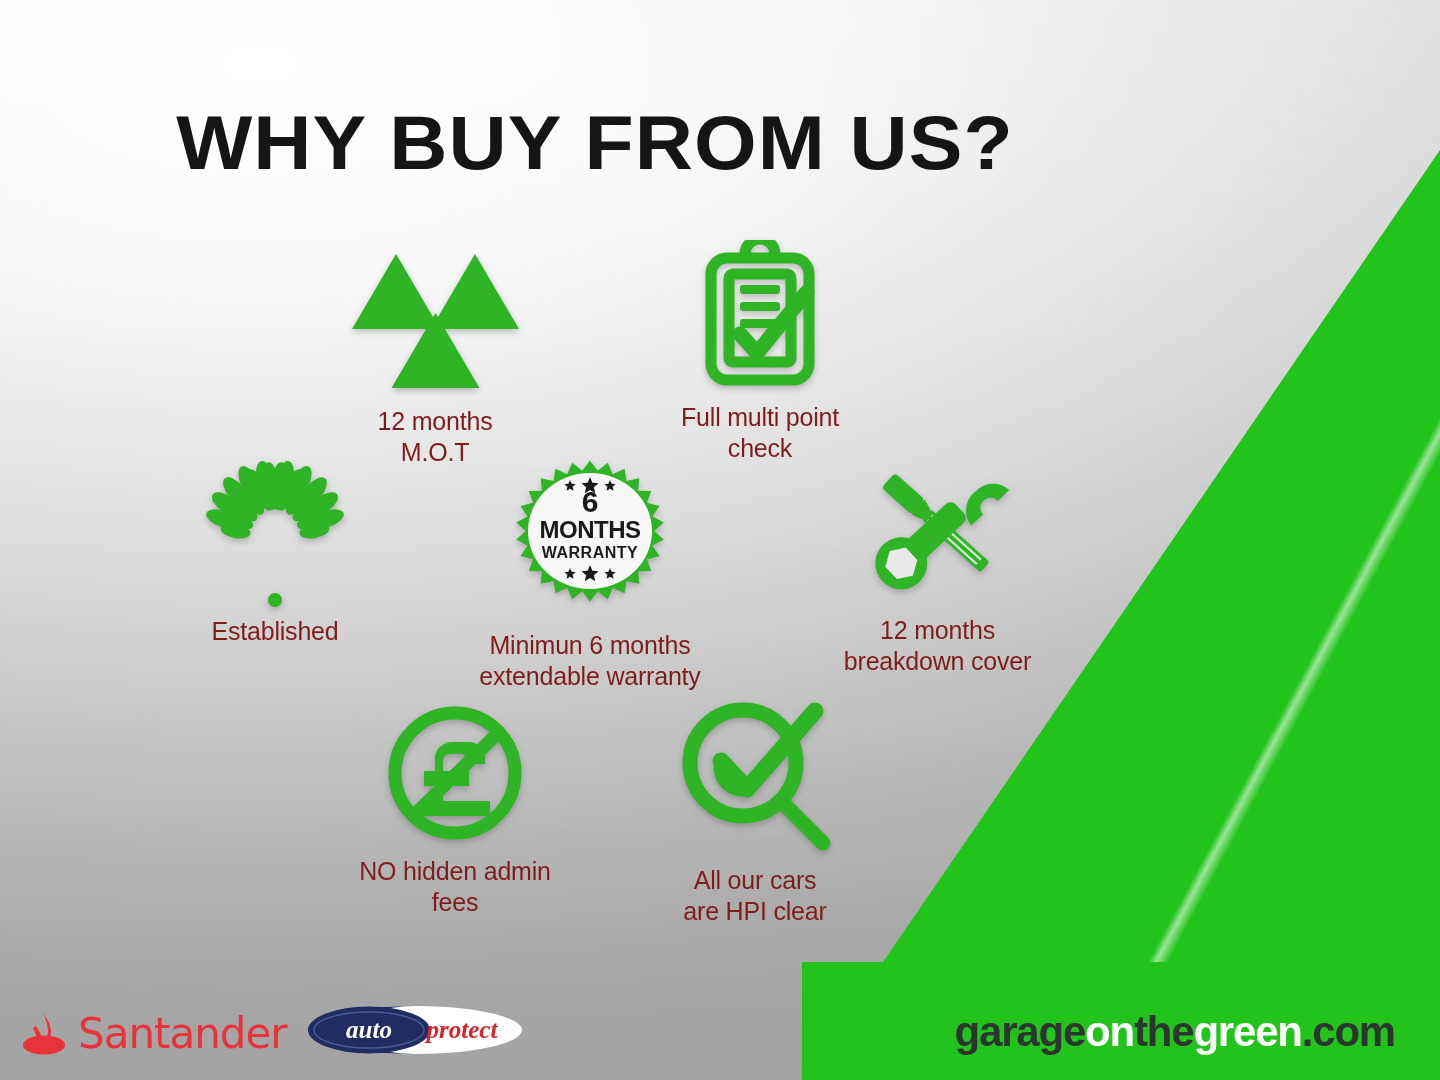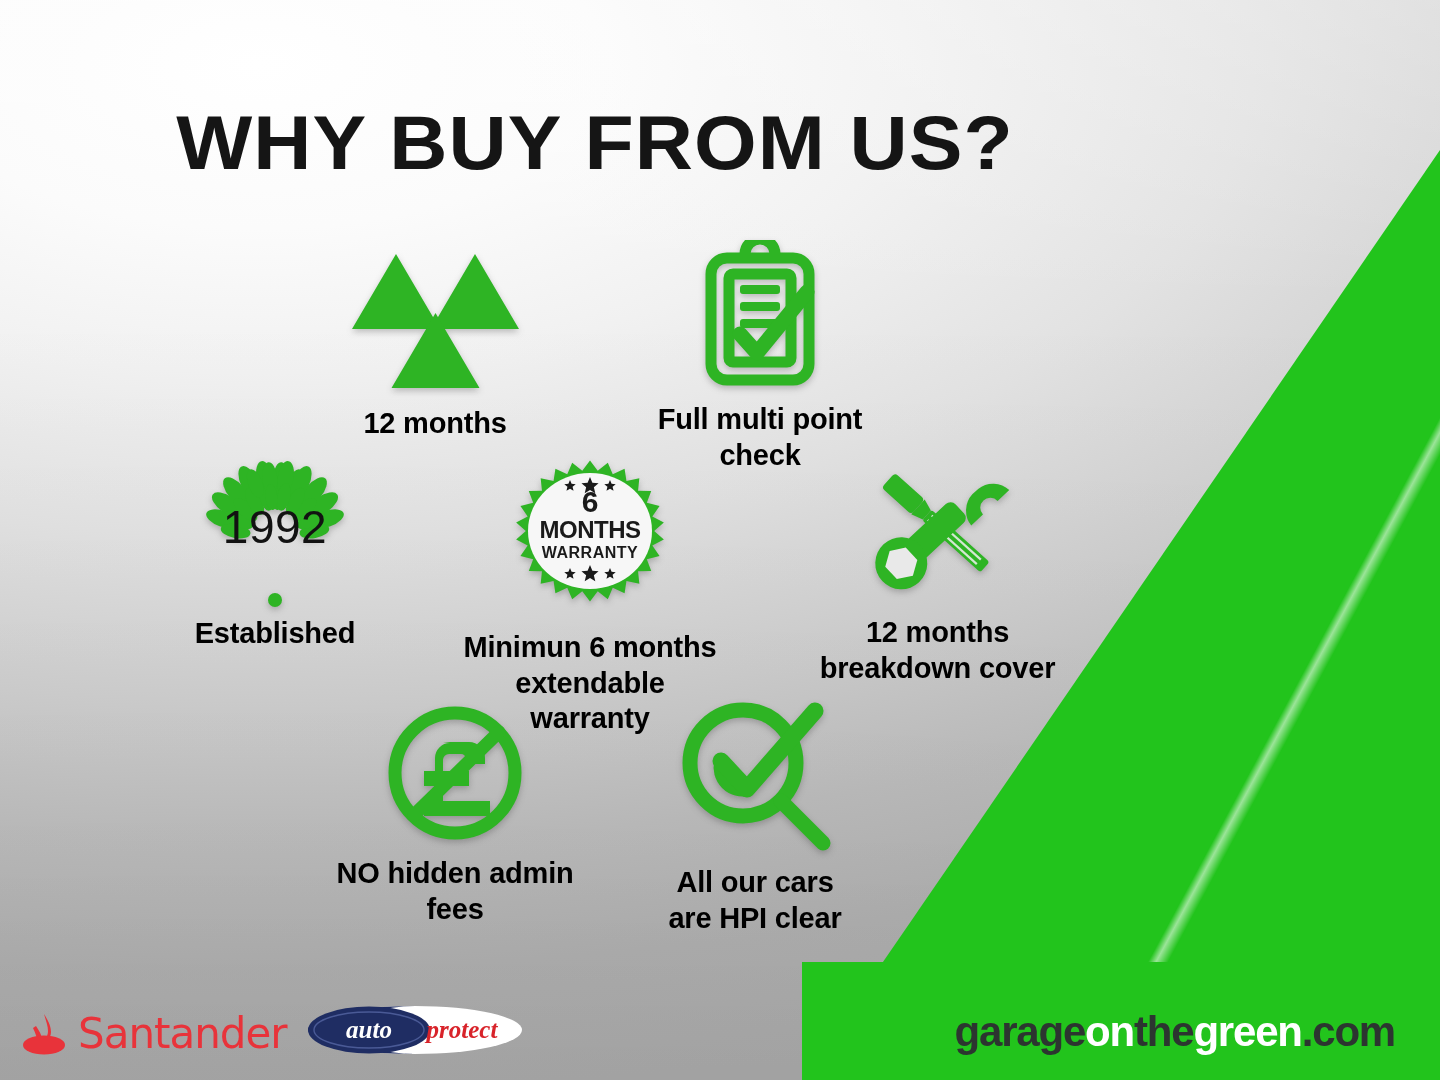--- a/index.html
+++ b/index.html
@@ -74,24 +74,24 @@
   }
 
   
   .feature { position:absolute; text-align:center; }
   .feature .icon-wrap {
     display:flex; align-items:center; justify-content:center;
     filter:drop-shadow(0 3px 3px rgba(60,60,60,0.30));
   }
   .feature .caption {
     margin-top:10px;
-    font-weight:bold;
-    font-size:29px;
+    font-weight:normal;
+    font-size:25px;
     line-height:1.23;
-    color:#000000;
+    color:#7f1d1d;
     letter-spacing:-0.2px;
   }
 
   
   #f-mot        { left:330px; top:246px; width:210px; }
   #f-check      { left:640px; top:240px; width:240px; }
   #f-est        { left:160px; top:460px; width:230px; }
   #f-warranty   { left:460px; top:450px; width:260px; }
   #f-breakdown  { left:805px; top:445px; width:265px; }
   #f-fees       { left:330px; top:700px; width:250px; }
@@ -153,20 +153,21 @@
       <svg width="175" height="150" viewBox="0 0 175 150" aria-hidden="true">
         <g fill="#2eb424">
           <path d="M48 8 L92 83 L4 83 Z M48 36 L72 75 L24 75 Z"></path>
           <path d="M127 8 L171 83 L83 83 Z M127 36 L151 75 L103 75 Z"></path>
           <path d="M87.5 67 L131.5 142 L43.5 142 Z M87.5 95 L111.5 134 L63.5 134 Z"></path>
         </g>
       </svg>
     </div>
     <div class="caption">
       <div>12 months</div>
+      <div>M.O.T</div>
     </div>
   </div>
 
   <div class="feature" id="f-check">
     <div class="icon-wrap">
       <svg width="150" height="152" viewBox="0 0 150 152" aria-hidden="true">
         <g fill="none" stroke="#2eb424" stroke-width="11">
           <rect x="26" y="18" width="98" height="122" rx="16"></rect>
           <rect x="44" y="34" width="62" height="88" rx="4"></rect>
           <path d="M60 18 v-4 a15 15 0 0 1 30 0 v4"></path>
@@ -271,21 +272,20 @@
                   </g>
                 <g transform="rotate(275)">
                     <ellipse cx="41" cy="0" rx="13" ry="6"></ellipse>
                   </g>
               </g>
             </g>
             <circle cx="100" cy="140" r="7"></circle>
           </g>
         </svg>
       </div>
-      <div class="est-year">1992</div>
     </div>
     <div class="caption">
       <div>Established</div>
     </div>
   </div>
 
   <div class="feature" id="f-warranty">
     <div class="icon-wrap">
       <svg width="172" height="162" viewBox="0 0 172 162" aria-hidden="true">
         <defs>

